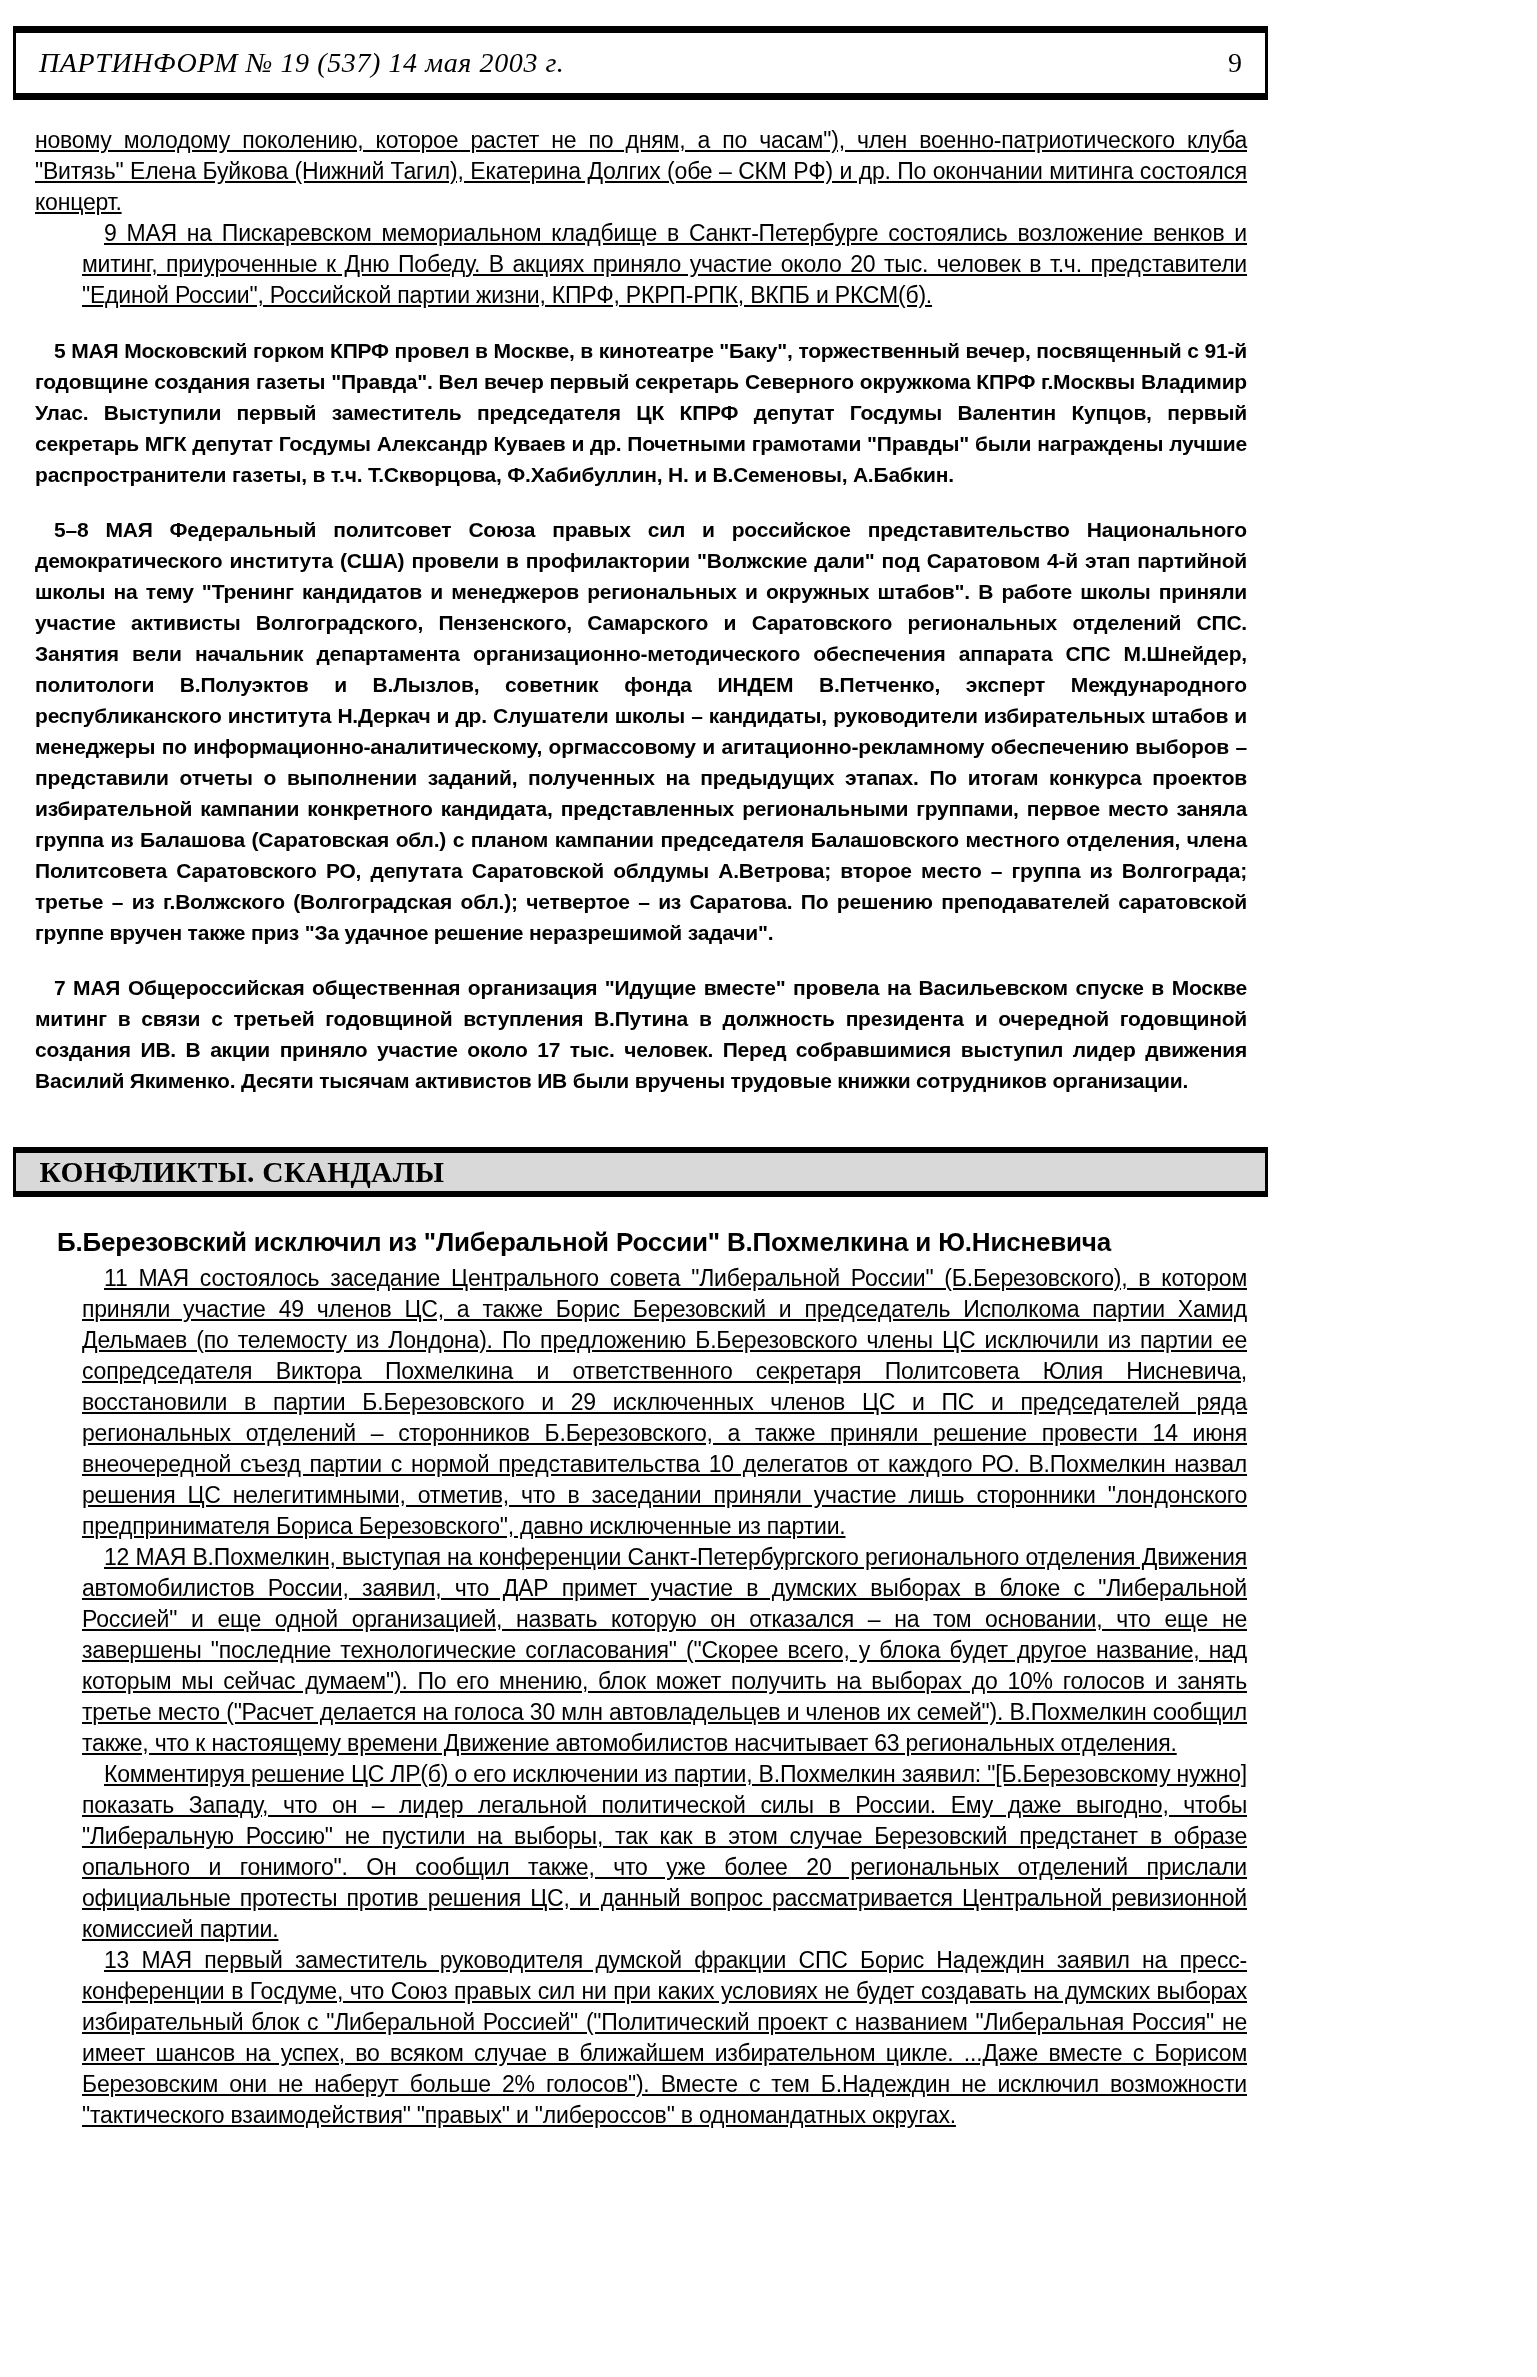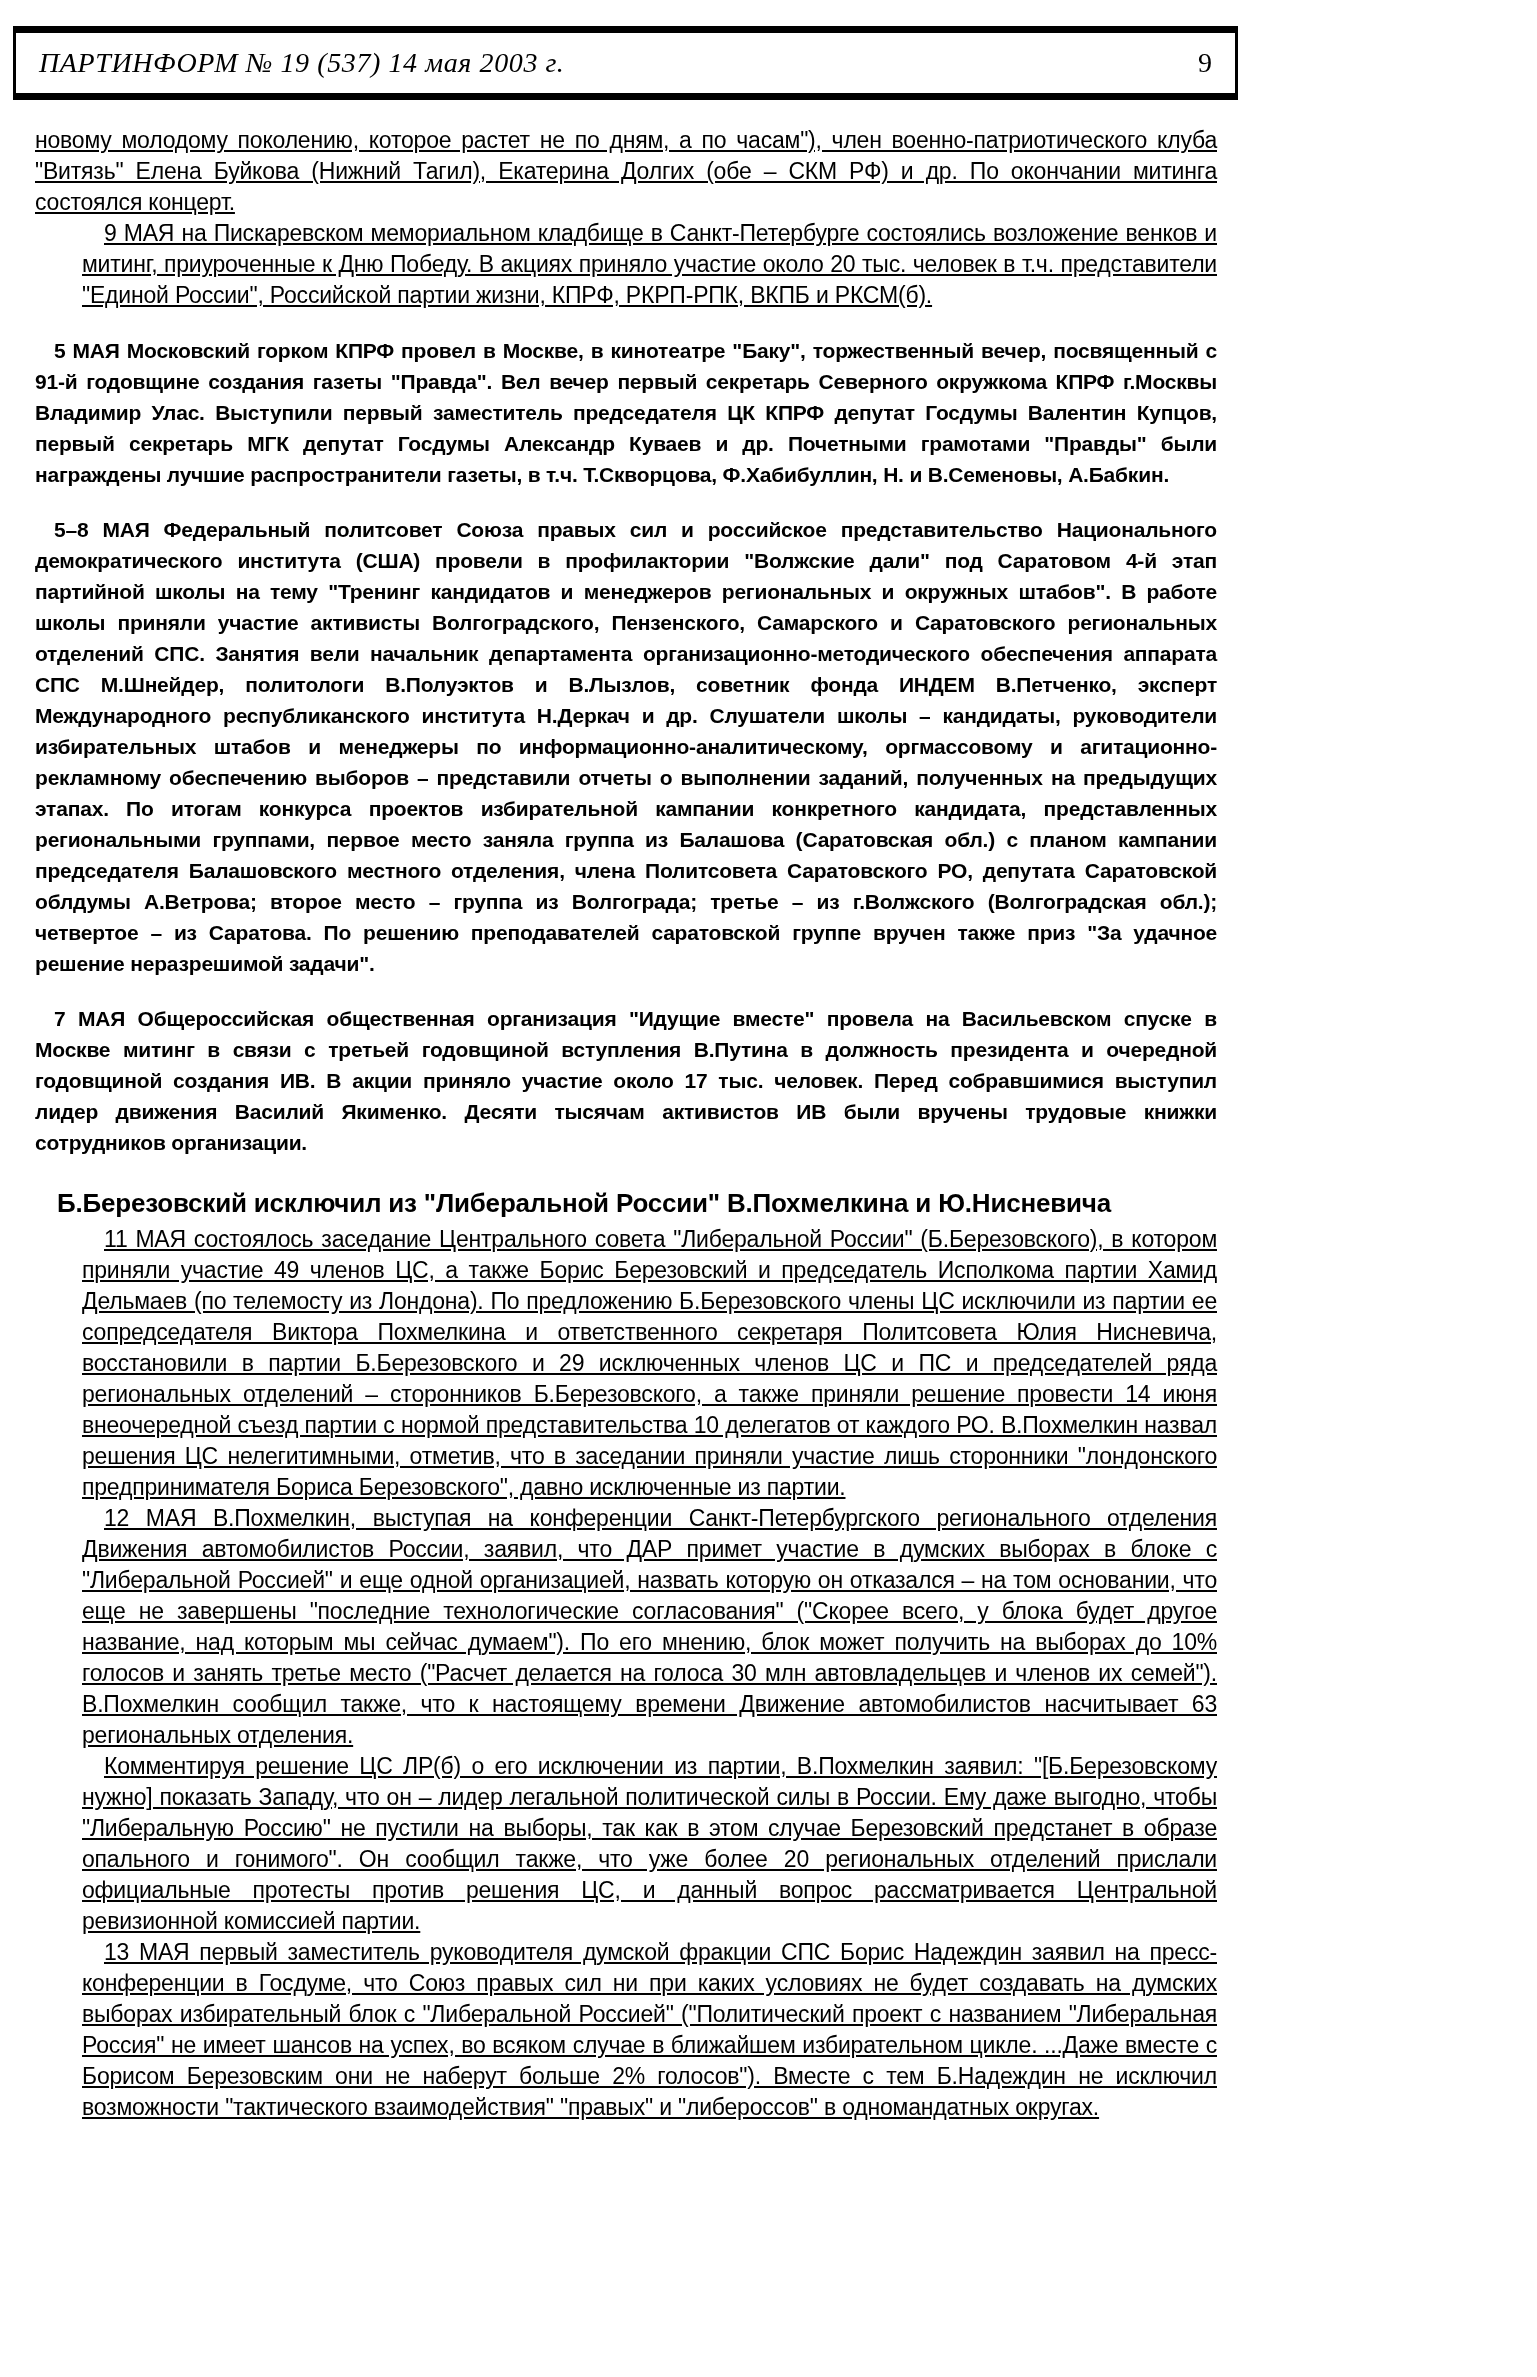--- a/index.html
+++ b/index.html
@@ -4,20 +4,21 @@
 <style>
   html, body { margin: 0; padding: 0; background: #ffffff; }
   .page {
     position: relative;
     width: 1252px;
     height: 2377px;
     background: #ffffff;
     color: #000000;
     font-family: "Liberation Sans", sans-serif;
     overflow: hidden;
+    padding-left: 30px;
   }
   .header-box {
     position: absolute;
     left: 13px;
     right: 14px;
     top: 26px;
     height: 74px;
     box-sizing: border-box;
     border-left: 3.8px solid #000;
     border-right: 3.8px solid #000;
@@ -106,20 +107,23 @@
 
   <div class="content">
 
     <p class="body-par">новому молодому поколению, которое растет не по дням, а по часам"), член военно-патриотического клуба "Витязь" Елена Буйкова (Нижний Тагил), Екатерина Долгих (обе – СКМ РФ) и др. По окончании митинга состоялся концерт.</p>
     <p class="body-par indent">9 МАЯ на Пискаревском мемориальном кладбище в Санкт-Петербурге состоялись возложение венков и митинг, приуроченные к Дню Победу. В акциях приняло участие около 20 тыс. человек в т.ч. представители "Единой России", Российской партии жизни, КПРФ, РКРП-РПК, ВКПБ и РКСМ(б).</p>
 
     <p class="bold-item">5 МАЯ Московский горком КПРФ провел в Москве, в кинотеатре "Баку", торжественный вечер, посвященный с 91-й годовщине создания газеты "Правда". Вел вечер первый секретарь Северного окружкома КПРФ г.Москвы Владимир Улас. Выступили первый заместитель председателя ЦК КПРФ депутат Госдумы Валентин Купцов, первый секретарь МГК депутат Госдумы Александр Куваев и др. Почетными грамотами "Правды" были награждены лучшие распространители газеты, в т.ч. Т.Скворцова, Ф.Хабибуллин, Н. и В.Семеновы, А.Бабкин.</p>
     <p class="bold-item">5–8 МАЯ Федеральный политсовет Союза правых сил и российское представительство Национального демократического института (США) провели в профилактории "Волжские дали" под Саратовом 4-й этап партийной школы на тему "Тренинг кандидатов и менеджеров региональных и окружных штабов". В работе школы приняли участие активисты Волгоградского, Пензенского, Самарского и Саратовского региональных отделений СПС. Занятия вели начальник департамента организационно-методического обеспечения аппарата СПС М.Шнейдер, политологи В.Полуэктов и В.Лызлов, советник фонда ИНДЕМ В.Петченко, эксперт Международного республиканского института Н.Деркач и др. Слушатели школы – кандидаты, руководители избирательных штабов и менеджеры по информационно-аналитическому, оргмассовому и агитационно-рекламному обеспечению выборов – представили отчеты о выполнении заданий, полученных на предыдущих этапах. По итогам конкурса проектов избирательной кампании конкретного кандидата, представленных региональными группами, первое место заняла группа из Балашова (Саратовская обл.) с планом кампании председателя Балашовского местного отделения, члена Политсовета Саратовского РО, депутата Саратовской облдумы А.Ветрова; второе место – группа из Волгограда; третье – из г.Волжского (Волгоградская обл.); четвертое – из Саратова. По решению преподавателей саратовской группе вручен также приз "За удачное решение неразрешимой задачи".</p>
     <p class="bold-item">7 МАЯ Общероссийская общественная организация "Идущие вместе" провела на Васильевском спуске в Москве митинг в связи с третьей годовщиной вступления В.Путина в должность президента и очередной годовщиной создания ИВ. В акции приняло участие около 17 тыс. человек. Перед собравшимися выступил лидер движения Василий Якименко. Десяти тысячам активистов ИВ были вручены трудовые книжки сотрудников организации.</p>
 
+    <div class="section-bar">
+      <span class="section-title">КОНФЛИКТЫ. СКАНДАЛЫ</span>
+    </div>
 
     <p class="headline">Б.Березовский исключил из "Либеральной России" В.Похмелкина и Ю.Нисневича</p>
 
     <p class="body-par indent">11 МАЯ состоялось заседание Центрального совета "Либеральной России" (Б.Березовского), в котором приняли участие 49 членов ЦС, а также Борис Березовский и председатель Исполкома партии Хамид Дельмаев (по телемосту из Лондона). По предложению Б.Березовского члены ЦС исключили из партии ее сопредседателя Виктора Похмелкина и ответственного секретаря Политсовета Юлия Нисневича, восстановили в партии Б.Березовского и 29 исключенных членов ЦС и ПС и председателей ряда региональных отделений – сторонников Б.Березовского, а также приняли решение провести 14 июня внеочередной съезд партии с нормой представительства 10 делегатов от каждого РО. В.Похмелкин назвал решения ЦС нелегитимными, отметив, что в заседании приняли участие лишь сторонники "лондонского предпринимателя Бориса Березовского", давно исключенные из партии.</p>
     <p class="body-par indent">12 МАЯ В.Похмелкин, выступая на конференции Санкт-Петербургского регионального отделения Движения автомобилистов России, заявил, что ДАР примет участие в думских выборах в блоке с "Либеральной Россией" и еще одной организацией, назвать которую он отказался – на том основании, что еще не завершены "последние технологические согласования" ("Скорее всего, у блока будет другое название, над которым мы сейчас думаем"). По его мнению, блок может получить на выборах до 10% голосов и занять третье место ("Расчет делается на голоса 30 млн автовладельцев и членов их семей"). В.Похмелкин сообщил также, что к настоящему времени Движение автомобилистов насчитывает 63 региональных отделения.</p>
     <p class="body-par indent">Комментируя решение ЦС ЛР(б) о его исключении из партии, В.Похмелкин заявил: "[Б.Березовскому нужно] показать Западу, что он – лидер легальной политической силы в России. Ему даже выгодно, чтобы "Либеральную Россию" не пустили на выборы, так как в этом случае Березовский предстанет в образе опального и гонимого". Он сообщил также, что уже более 20 региональных отделений прислали официальные протесты против решения ЦС, и данный вопрос рассматривается Центральной ревизионной комиссией партии.</p>
     <p class="body-par indent">13 МАЯ первый заместитель руководителя думской фракции СПС Борис Надеждин заявил на пресс-конференции в Госдуме, что Союз правых сил ни при каких условиях не будет создавать на думских выборах избирательный блок с "Либеральной Россией" ("Политический проект с названием "Либеральная Россия" не имеет шансов на успех, во всяком случае в ближайшем избирательном цикле. ...Даже вместе с Борисом Березовским они не наберут больше 2% голосов"). Вместе с тем Б.Надеждин не исключил возможности "тактического взаимодействия" "правых" и "либероссов" в одномандатных округах.</p>
 
   </div>
 

